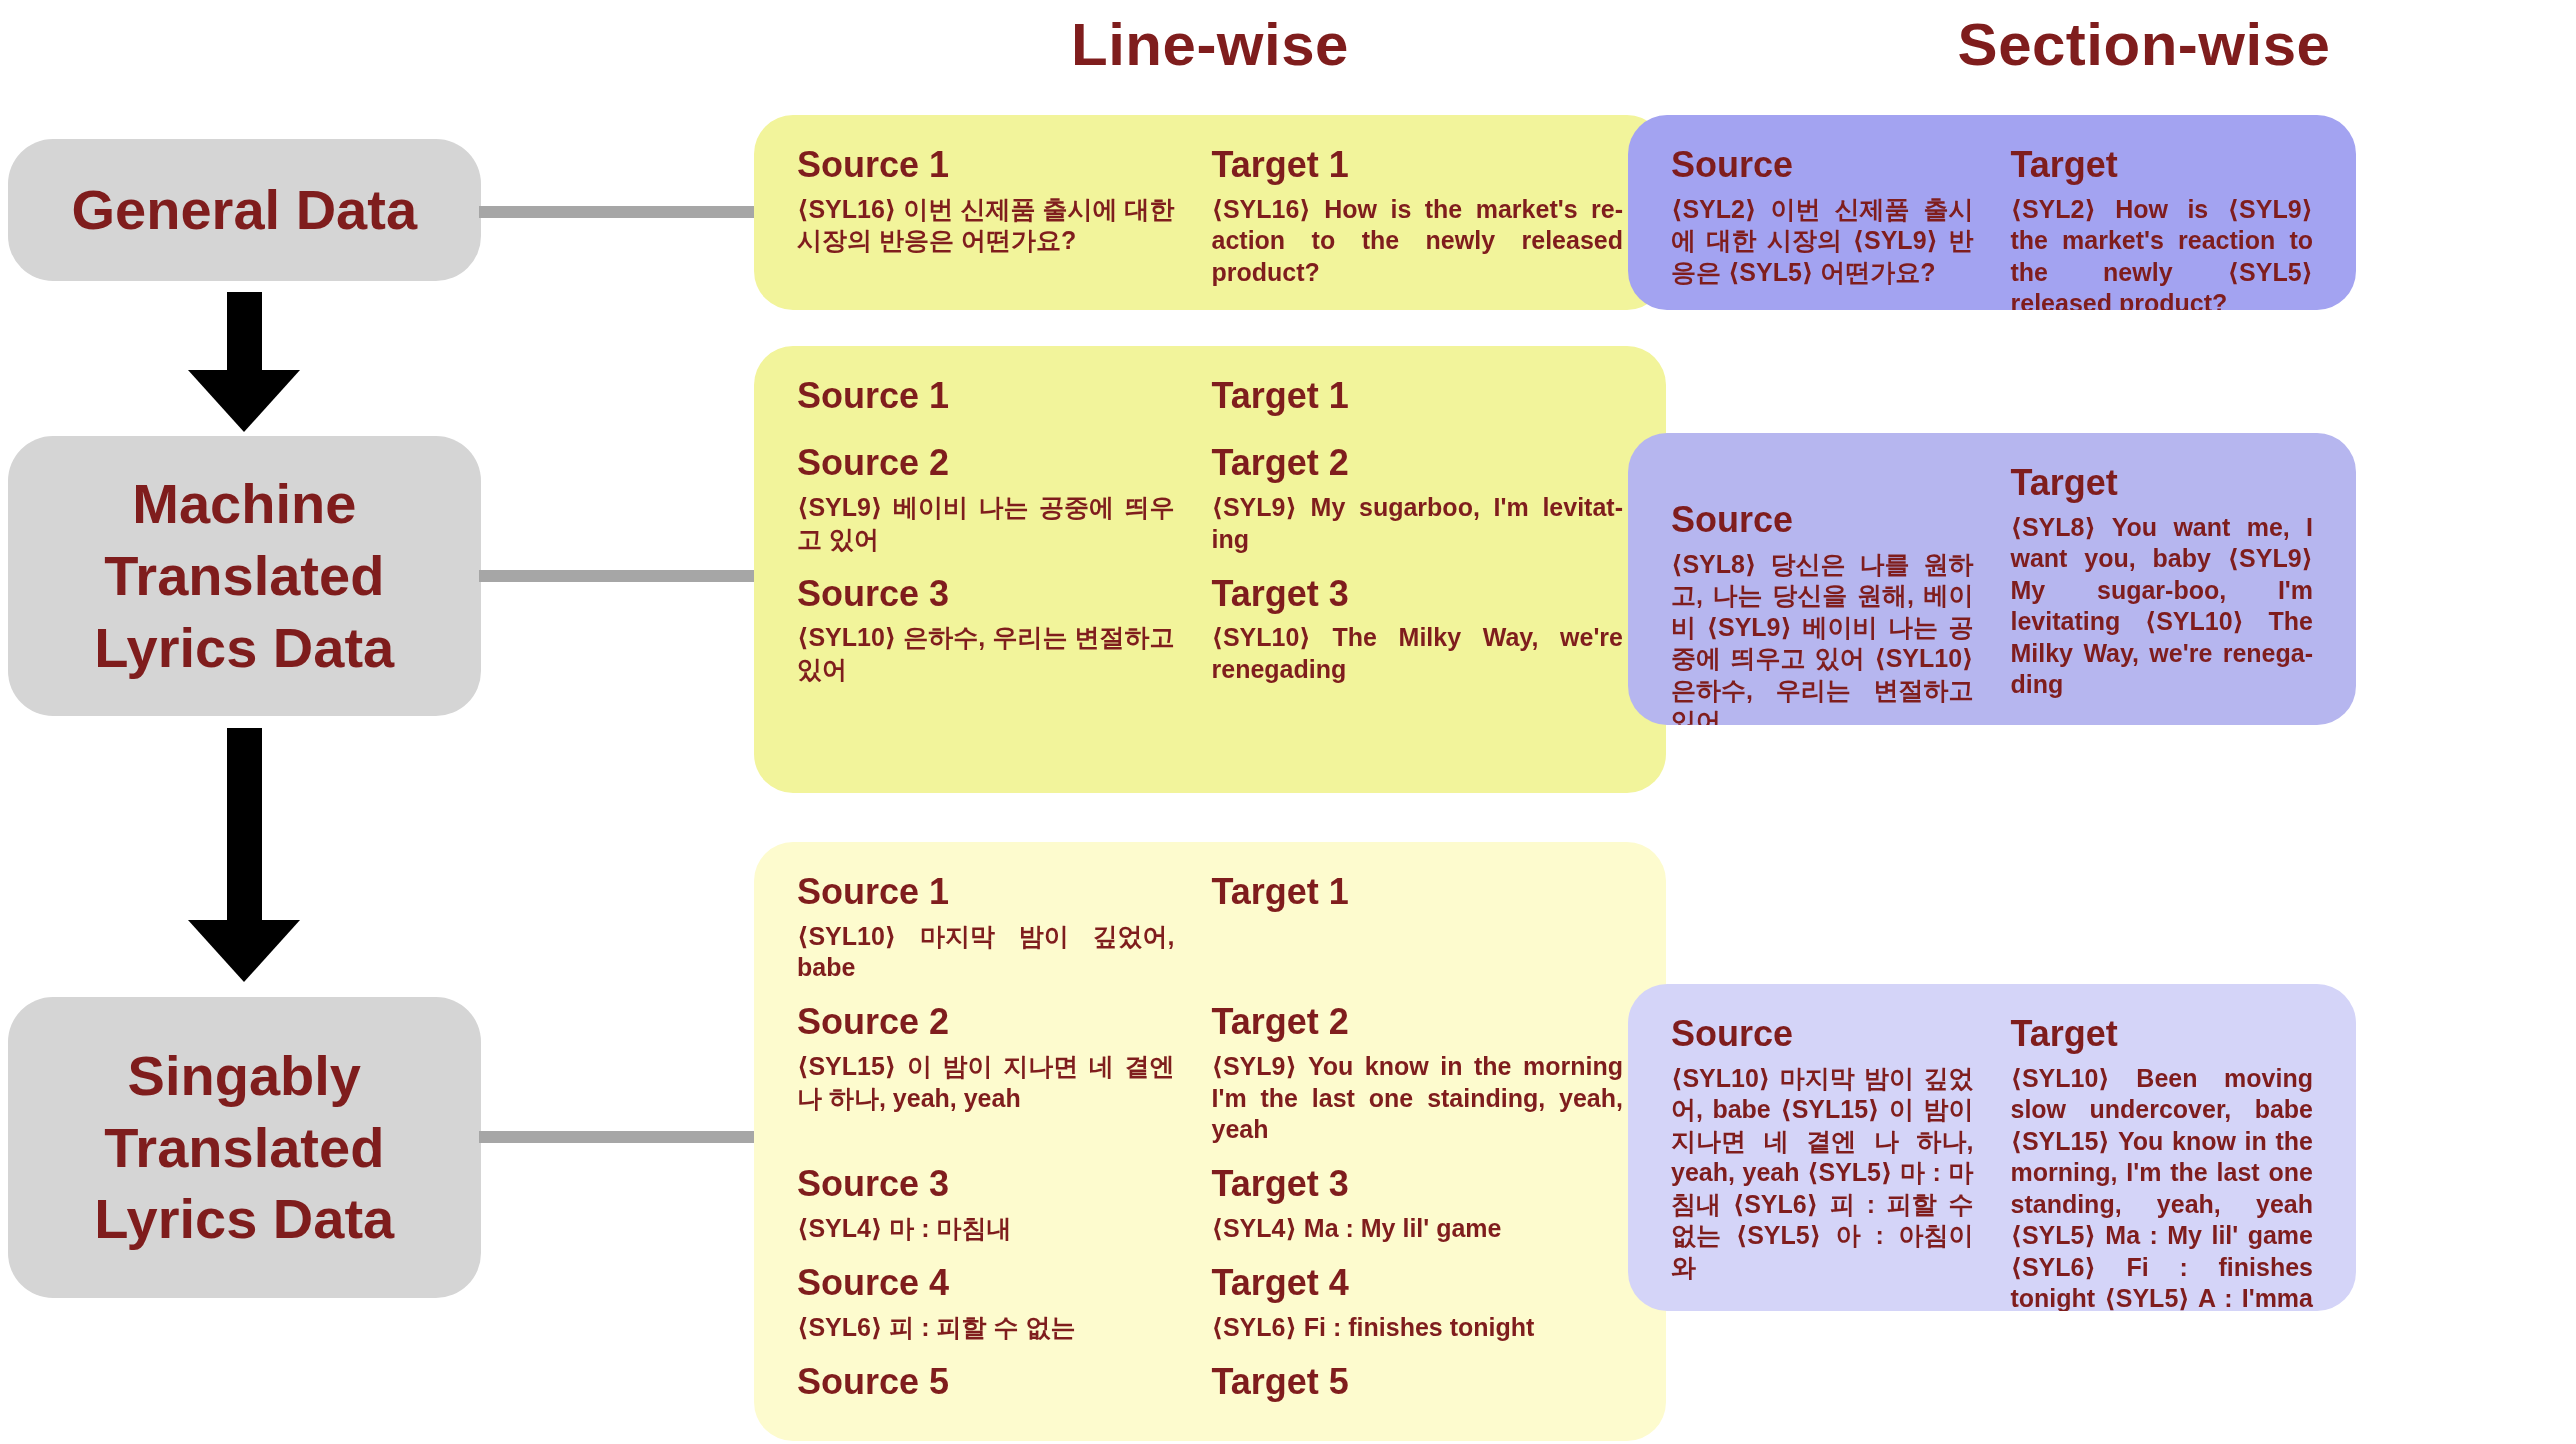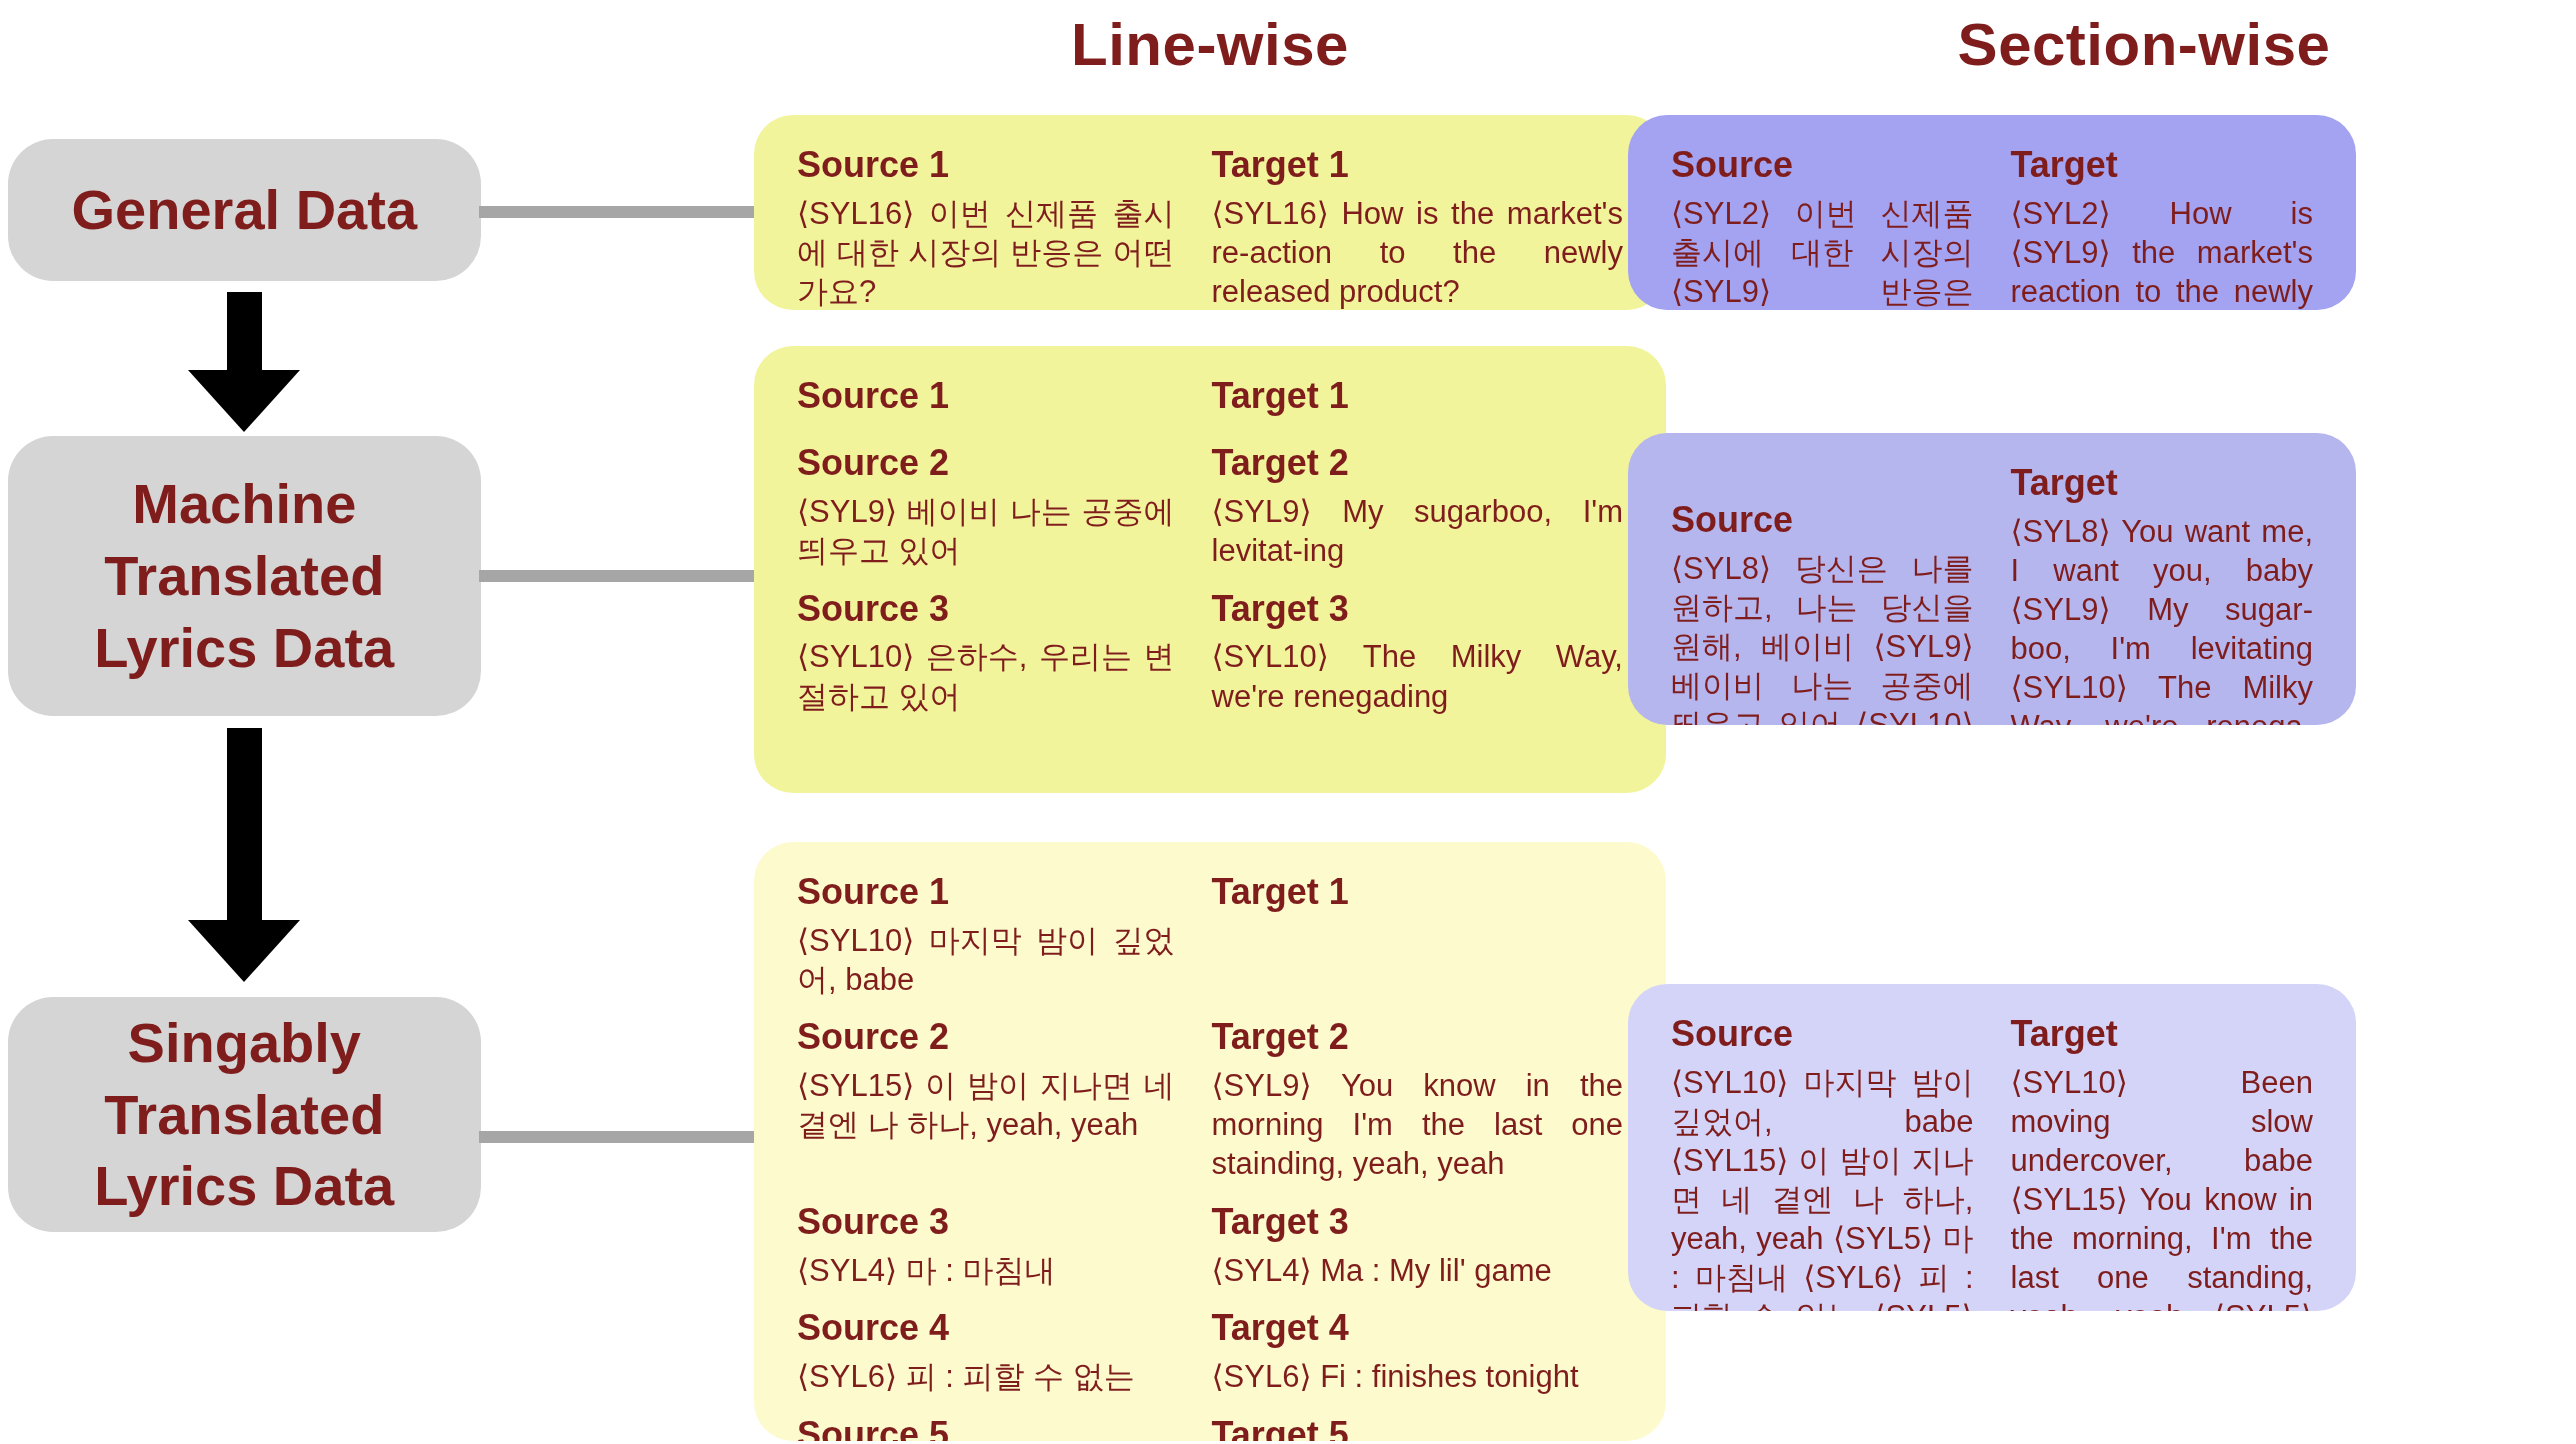--- a/index.html
+++ b/index.html
@@ -37,21 +37,21 @@
     justify-content: center;
     text-align: center;
     font-size: 56px;
     font-weight: 700;
     line-height: 1.28;
     padding: 0 19.5px;
     box-sizing: border-box;
   }
   .gb1 { top: 139px; height: 142px; }
   .gb2 { top: 436px; height: 280px; }
-  .gb3 { top: 997px; height: 235px; }
+  .gb3 { top: 997px; height: 301px; }
 
   
   .arrow-shaft {
     position: absolute;
     left: 227px;
     width: 35px;
     background: #000;
   }
   .as1 { top: 292px; height: 80px; }
   .as2 { top: 728px; height: 195px; }
@@ -103,23 +103,24 @@
     row-gap: 17.5px;
   }
   .purple .pair-grid { grid-template-columns: 1fr 1fr; }
 
   .cell-head {
     font-size: 36px;
     font-weight: 700;
     margin-bottom: 7.8px;
   }
   .cell-body {
-    font-size: 31px;
+    font-size: 25px;
     line-height: 1.26;
     text-align: justify;
+    font-weight: bold;
   }
   
   .c-p2 .cell-offset { padding-top: 37px; }
 </style>
 </head>
 <body>
 
 <div class="canvas">
 
   <div class="col-header lw">Line-wise</div>

